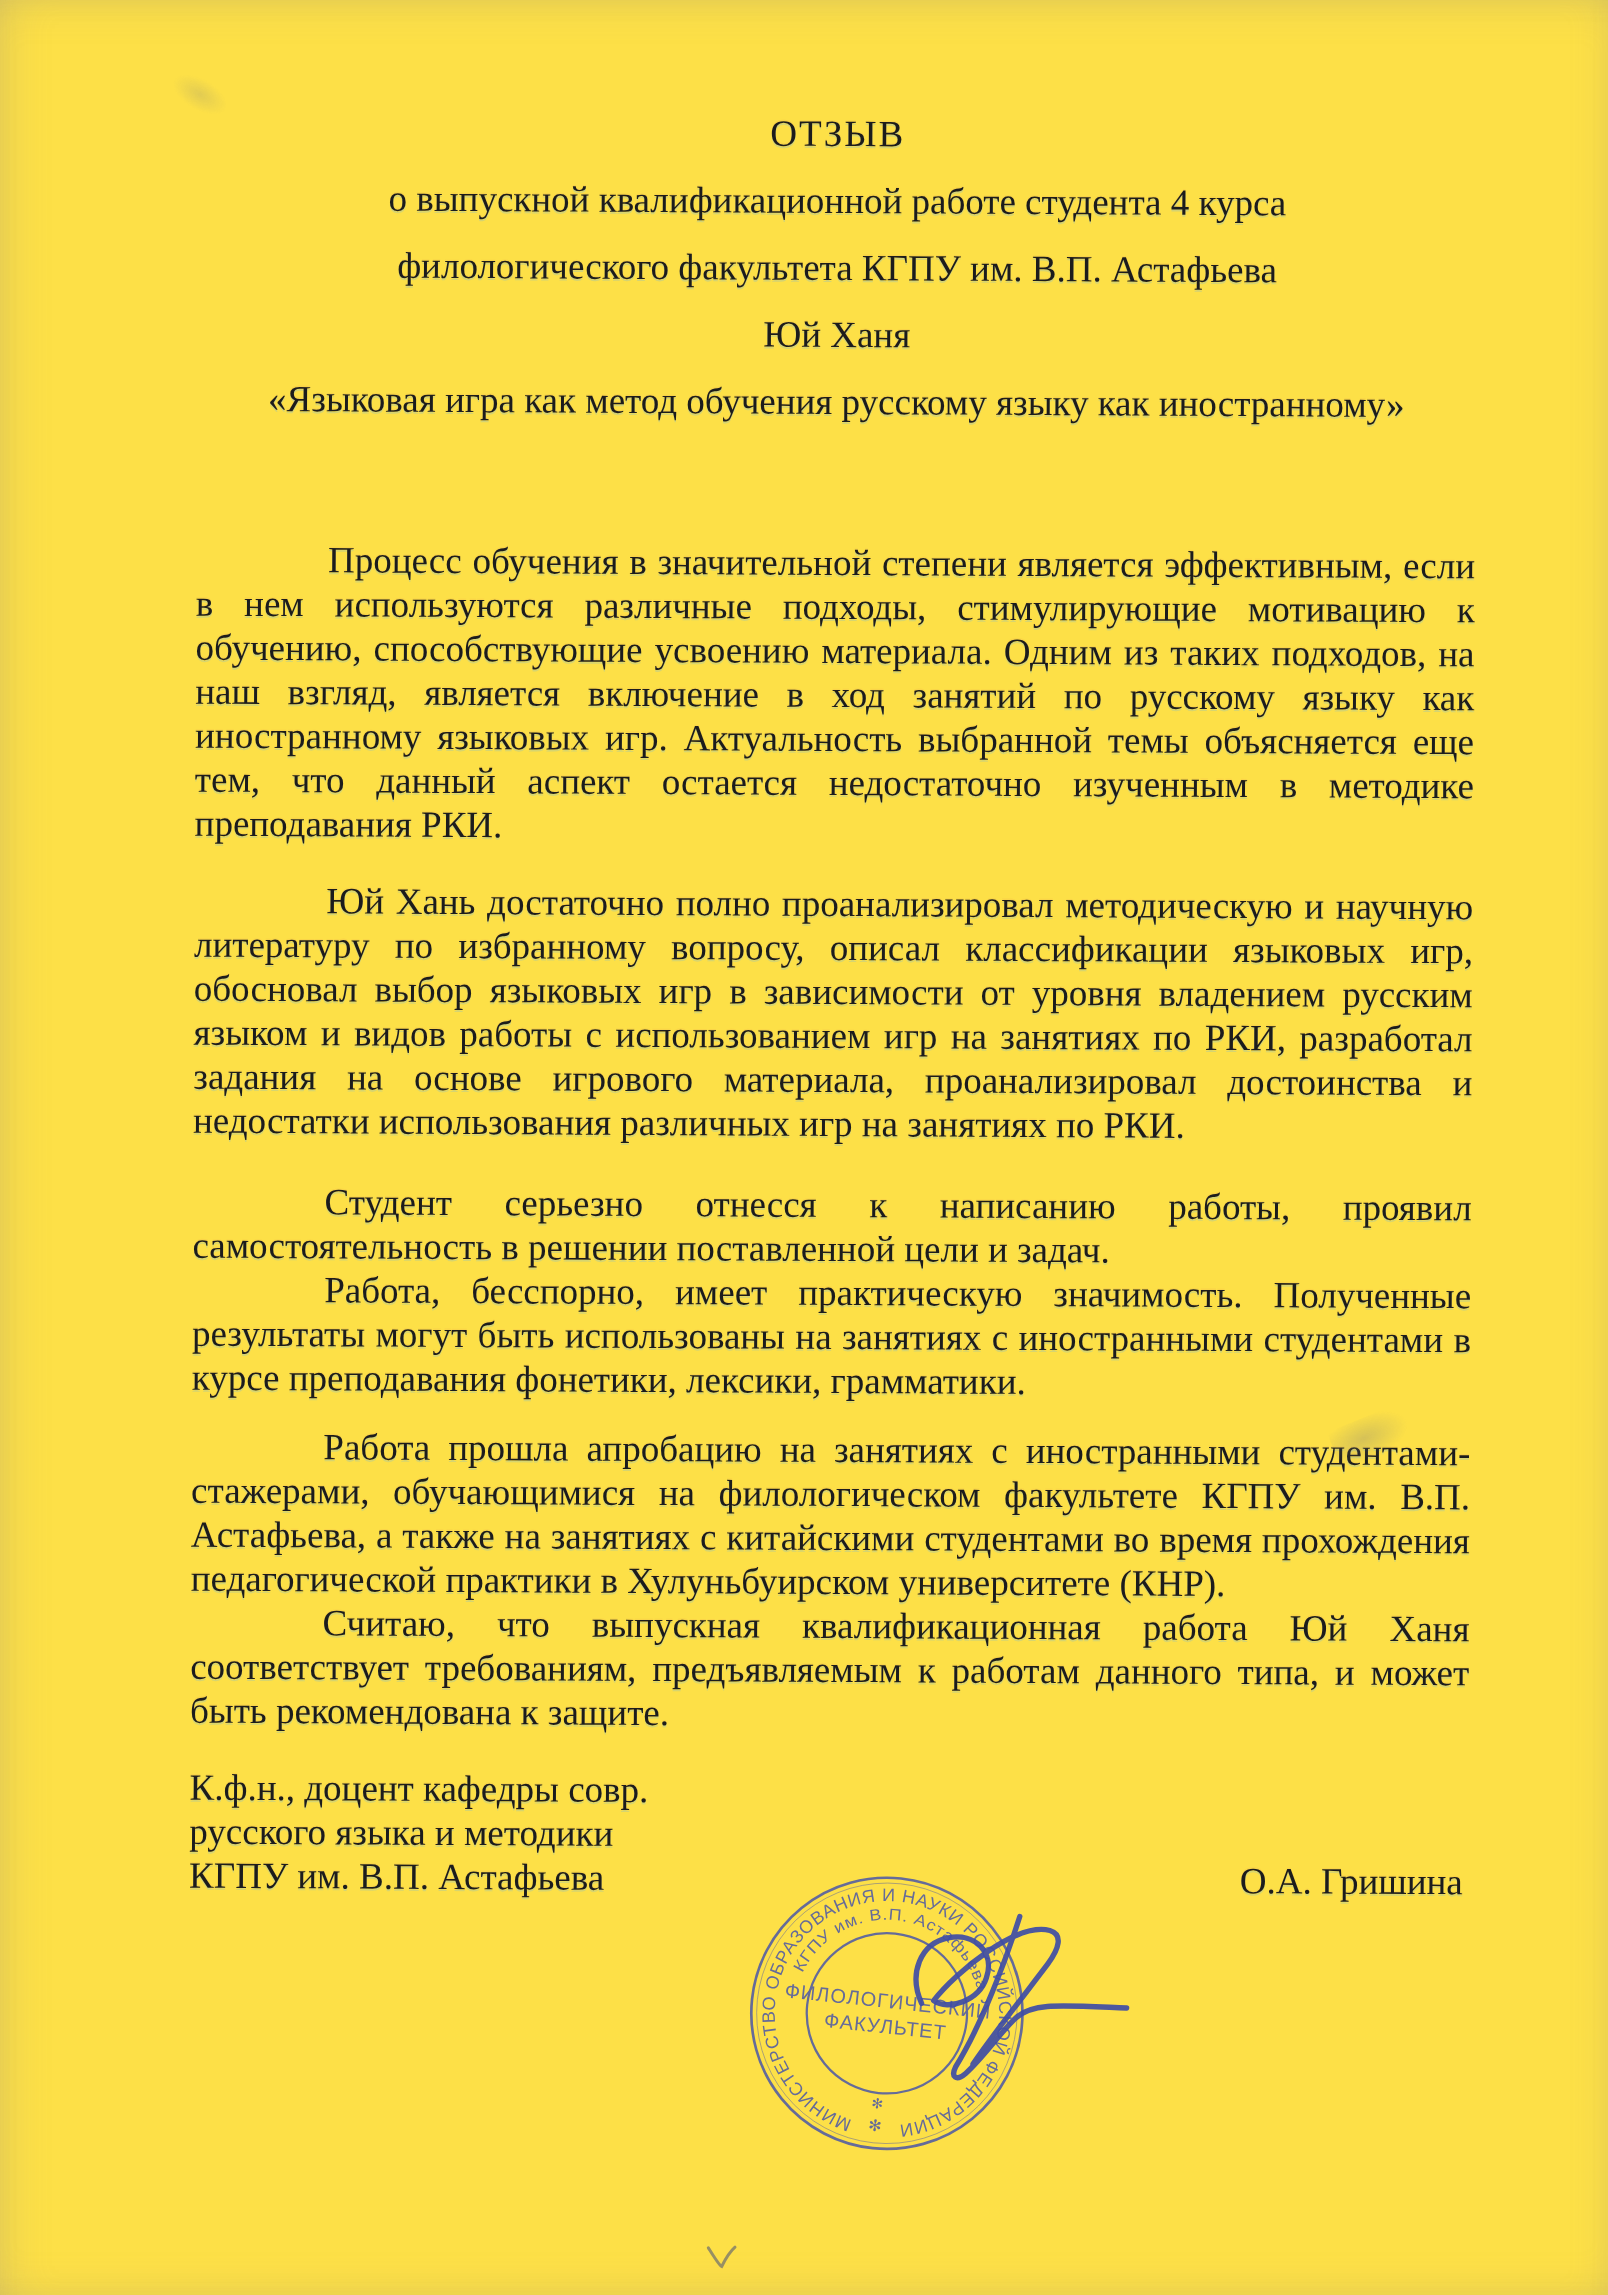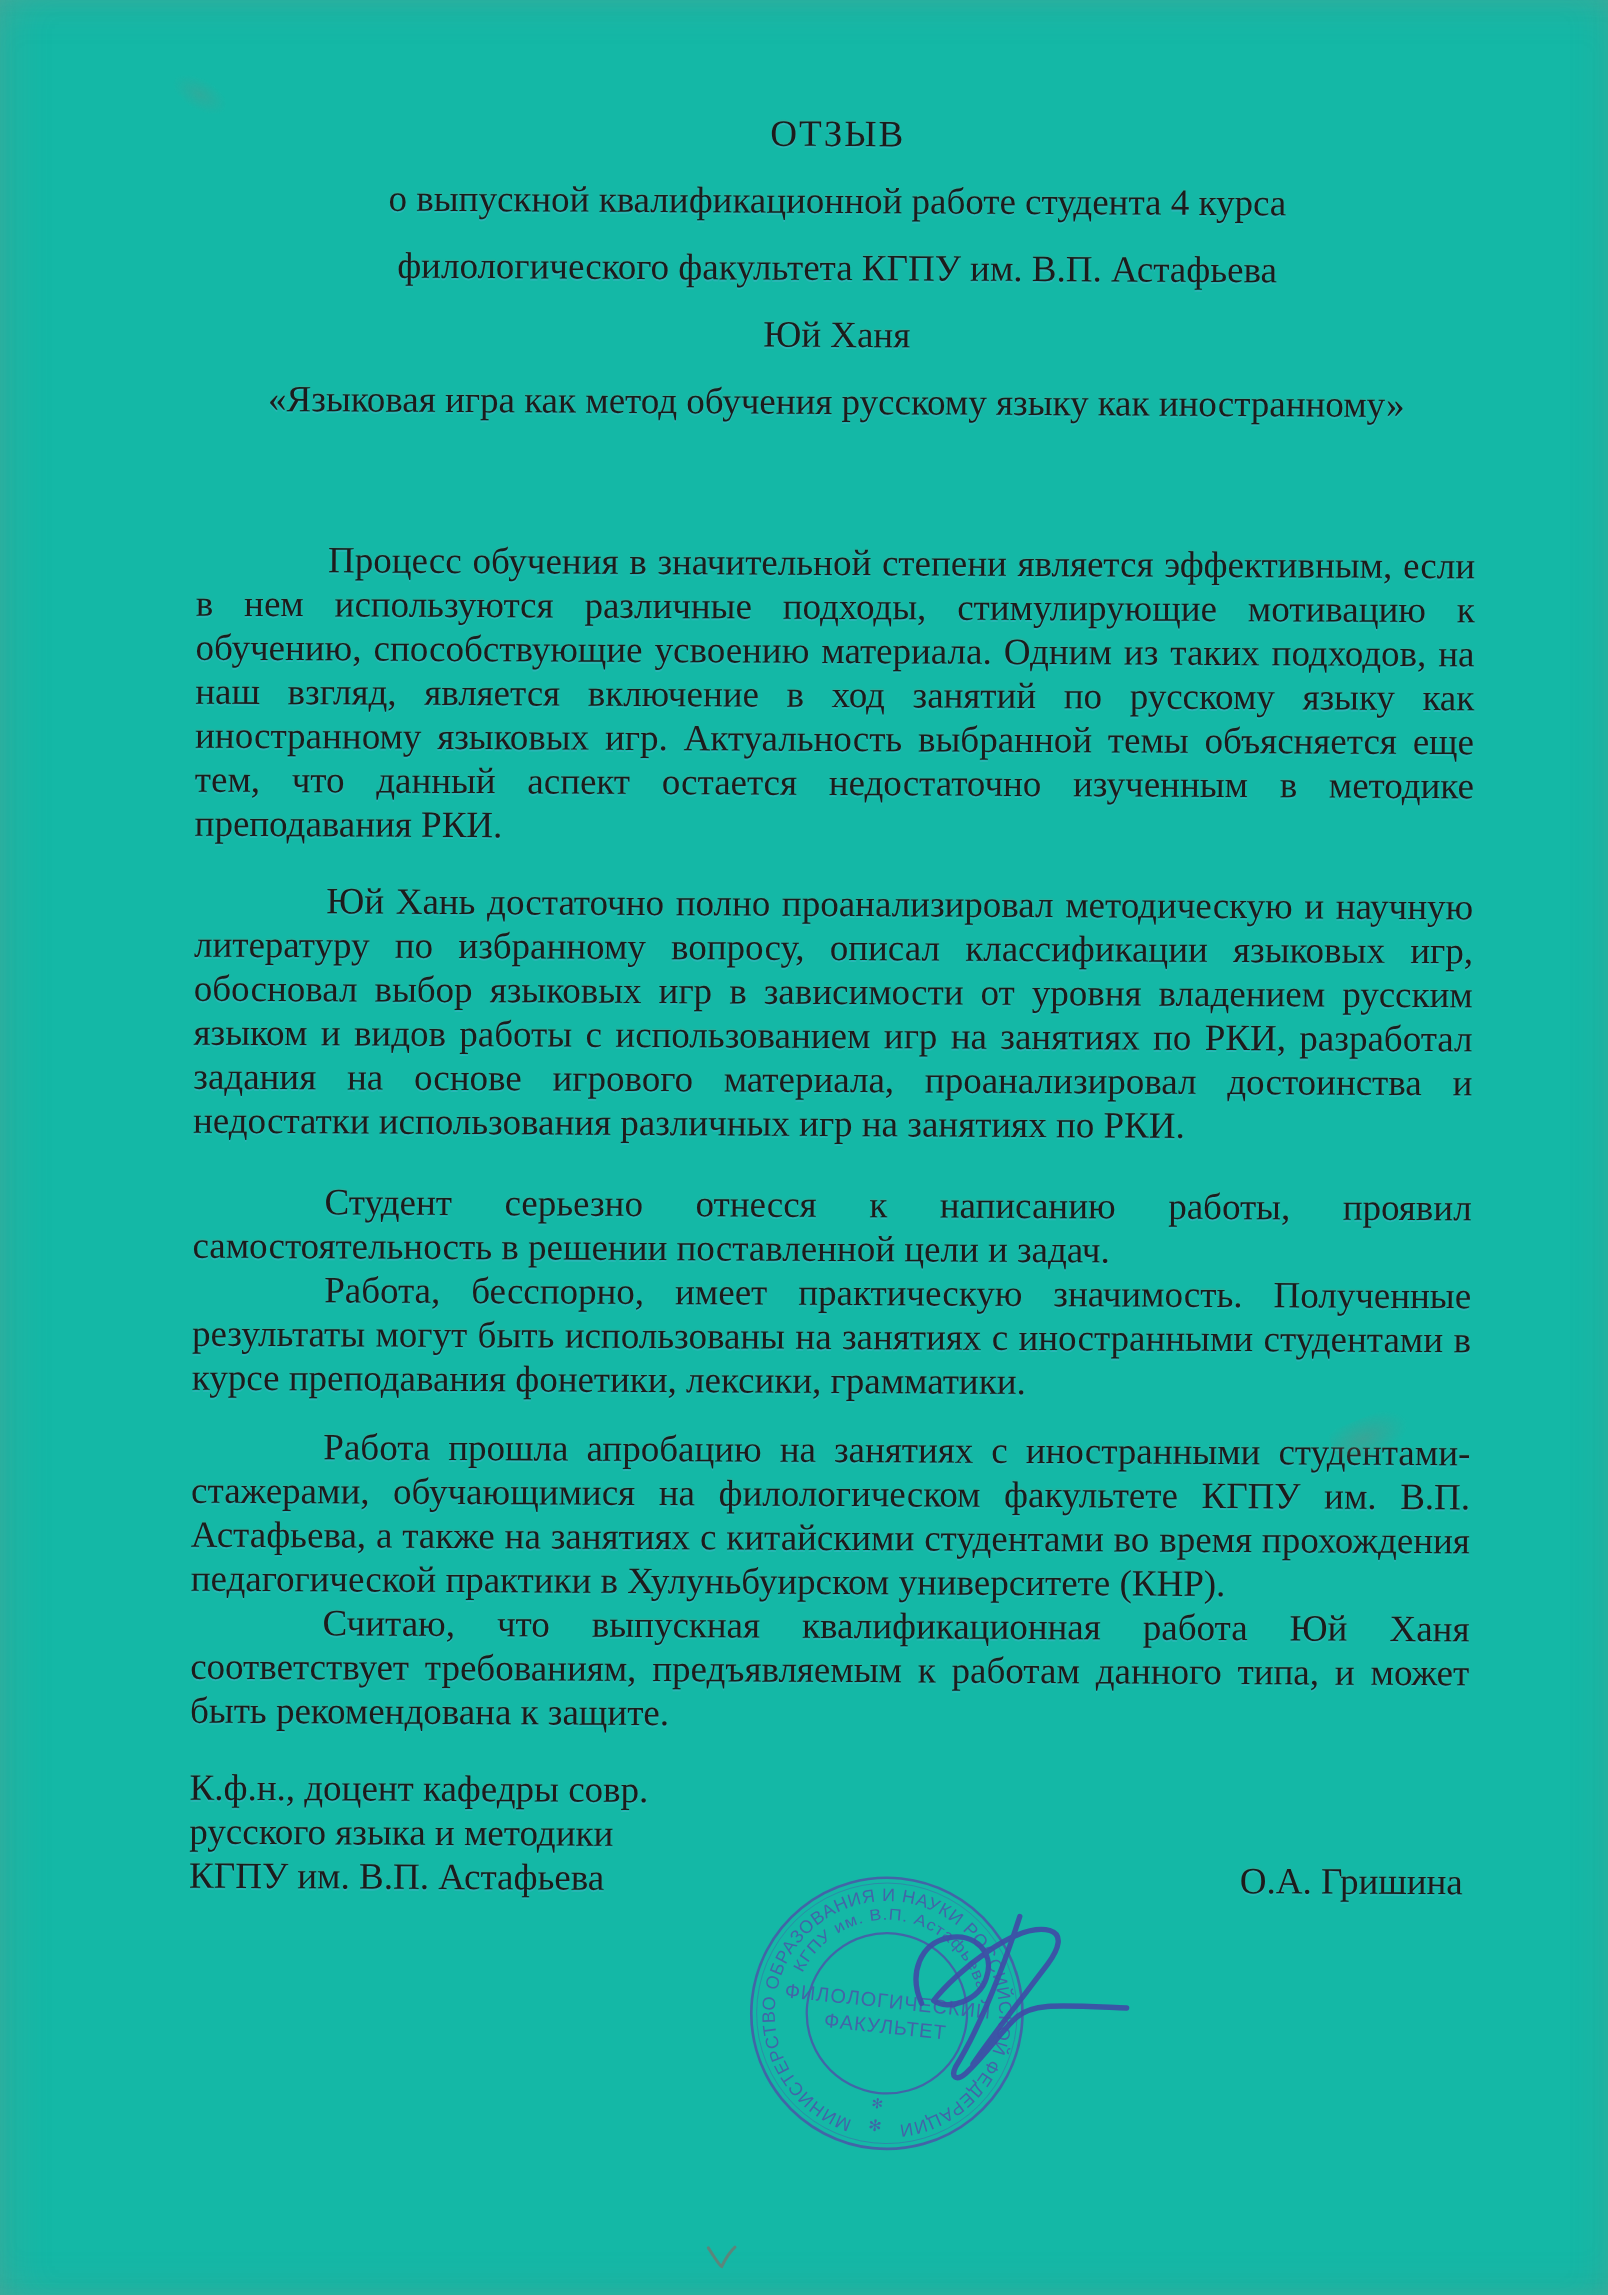--- a/index.html
+++ b/index.html
@@ -2,21 +2,21 @@
 <html style="font-size:10.7px"><head>
 <meta charset="utf-8">
 <style>
   html, body { margin: 0; padding: 0; }
   body { background: #e8e6e1; }
 
   .page {
     position: relative;
     width: 1609px;
     height: 2295px;
-    background: #14b8a6;
+    background: #fde047;
     overflow: hidden;
     font-family: "Liberation Serif", "DejaVu Serif", serif;
     color: #1c1c1c;
     box-shadow:
       inset 30px 0 47px -27px rgba(150,145,135,0.28),
       inset -23.4px 0 40px -23.4px rgba(150,145,135,0.20),
       inset 0 27px 40px -23.4px rgba(150,145,135,0.22),
       inset 0 -27px 40px -23.4px rgba(150,145,135,0.18);
   }
 

